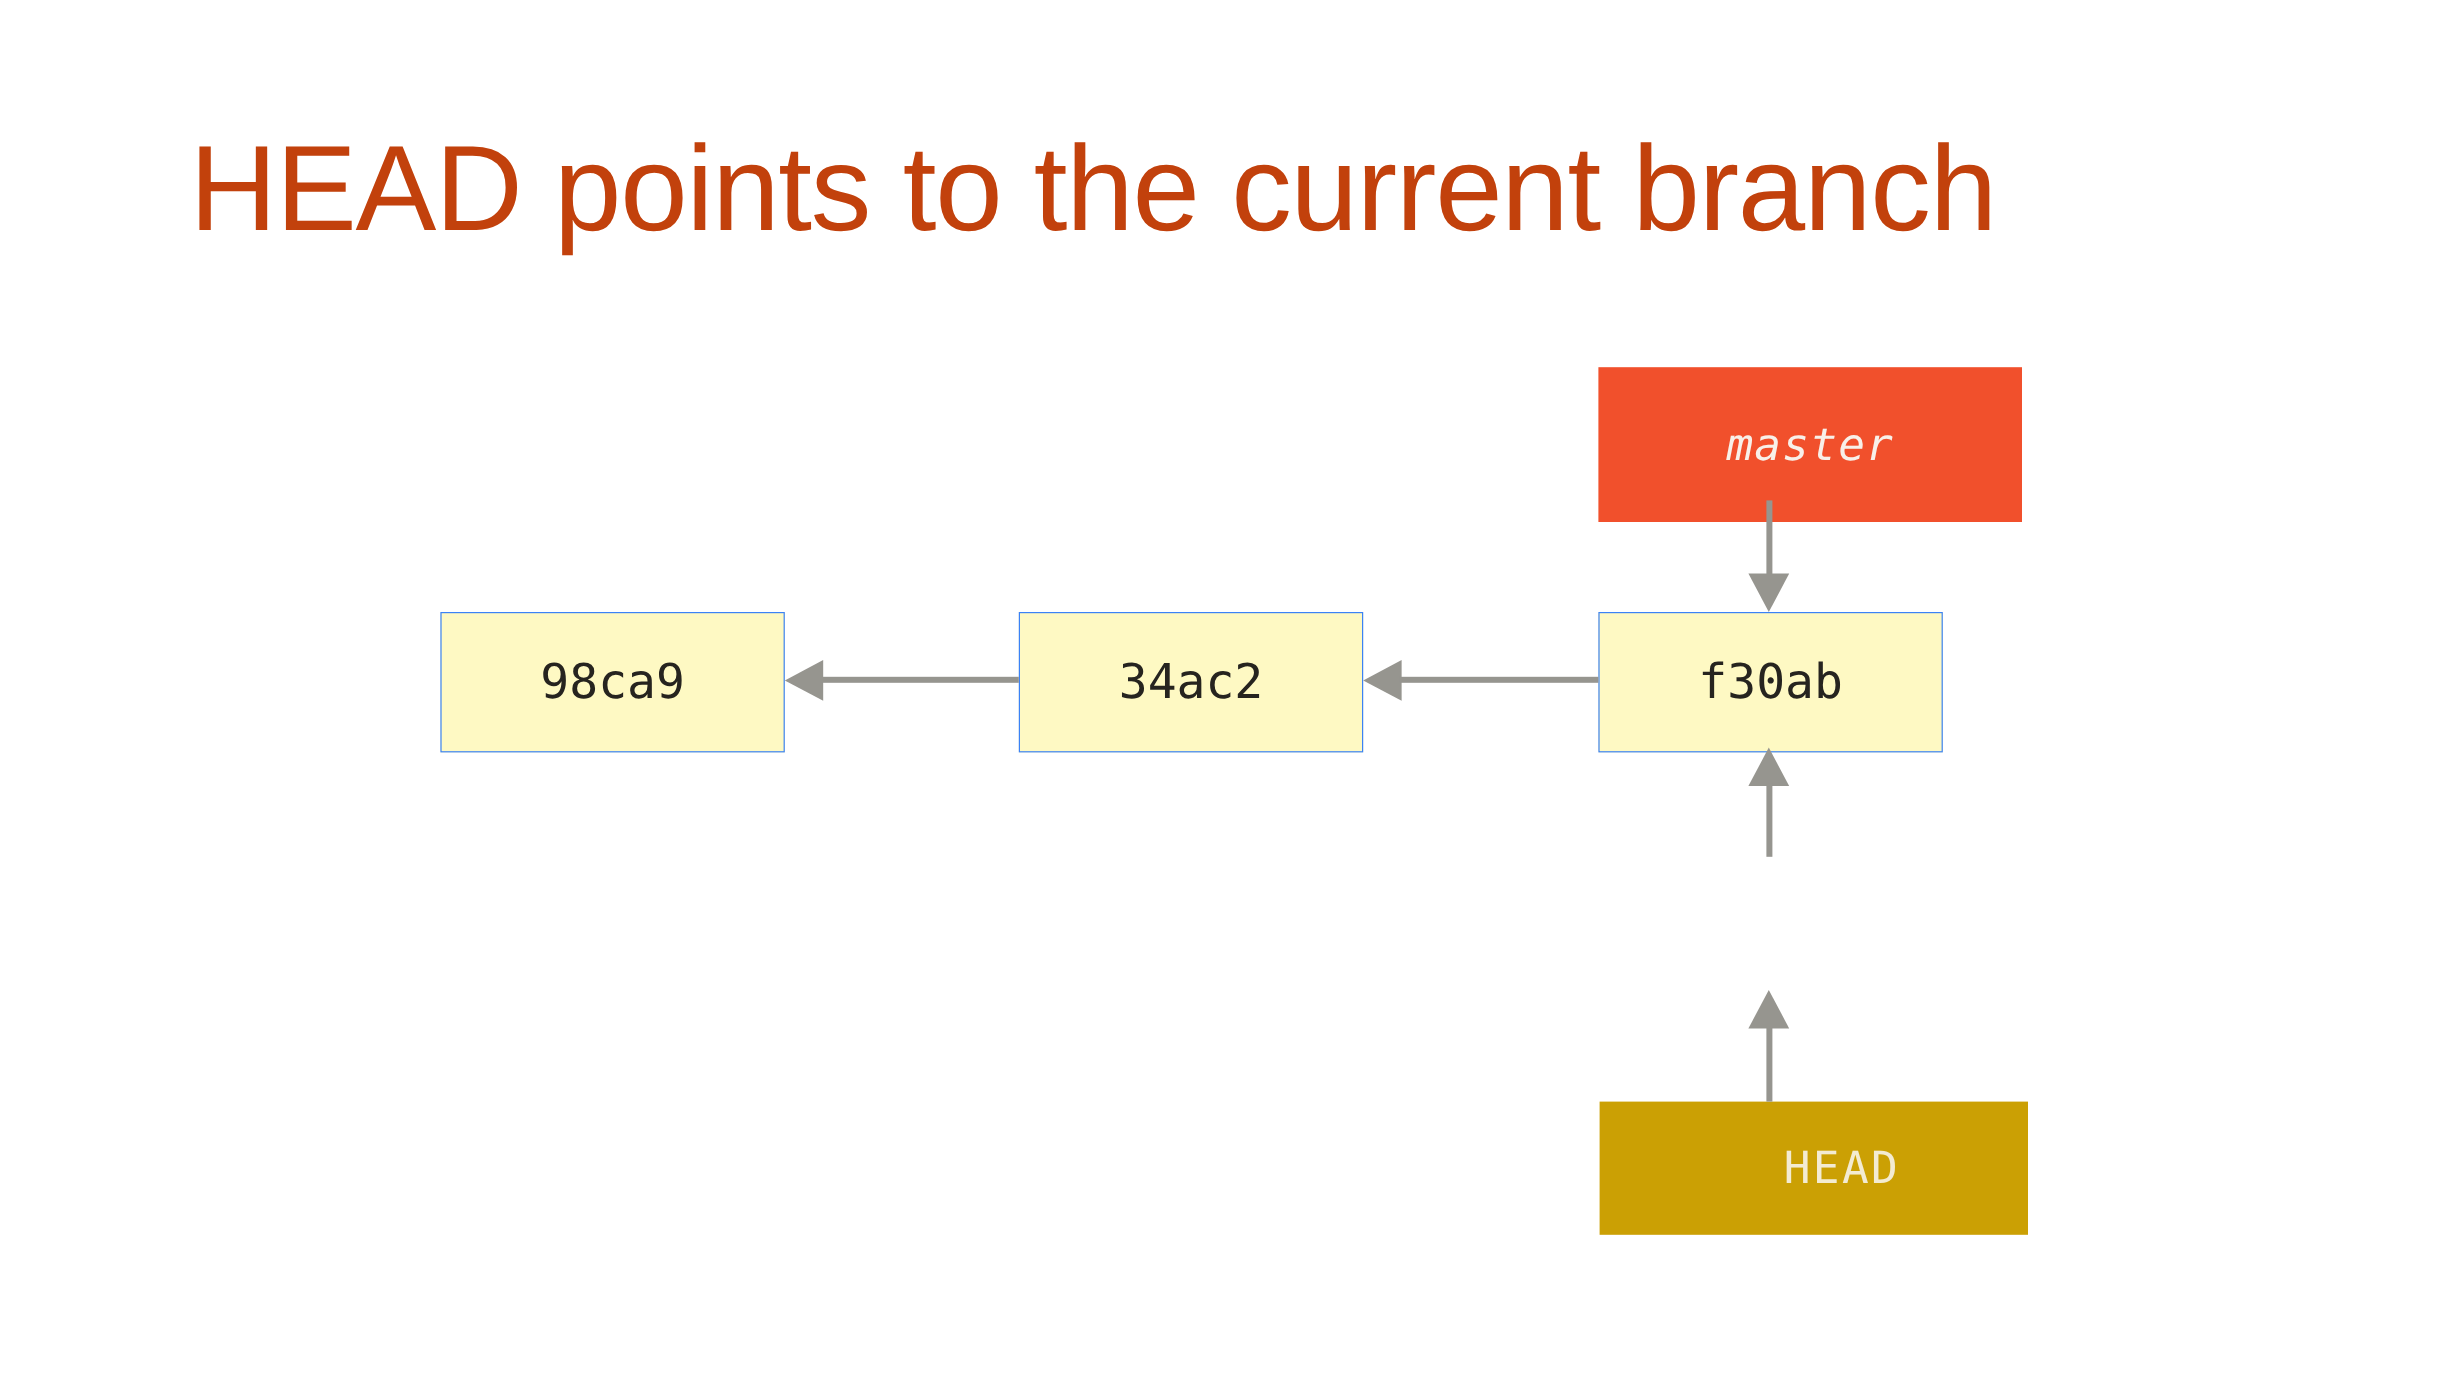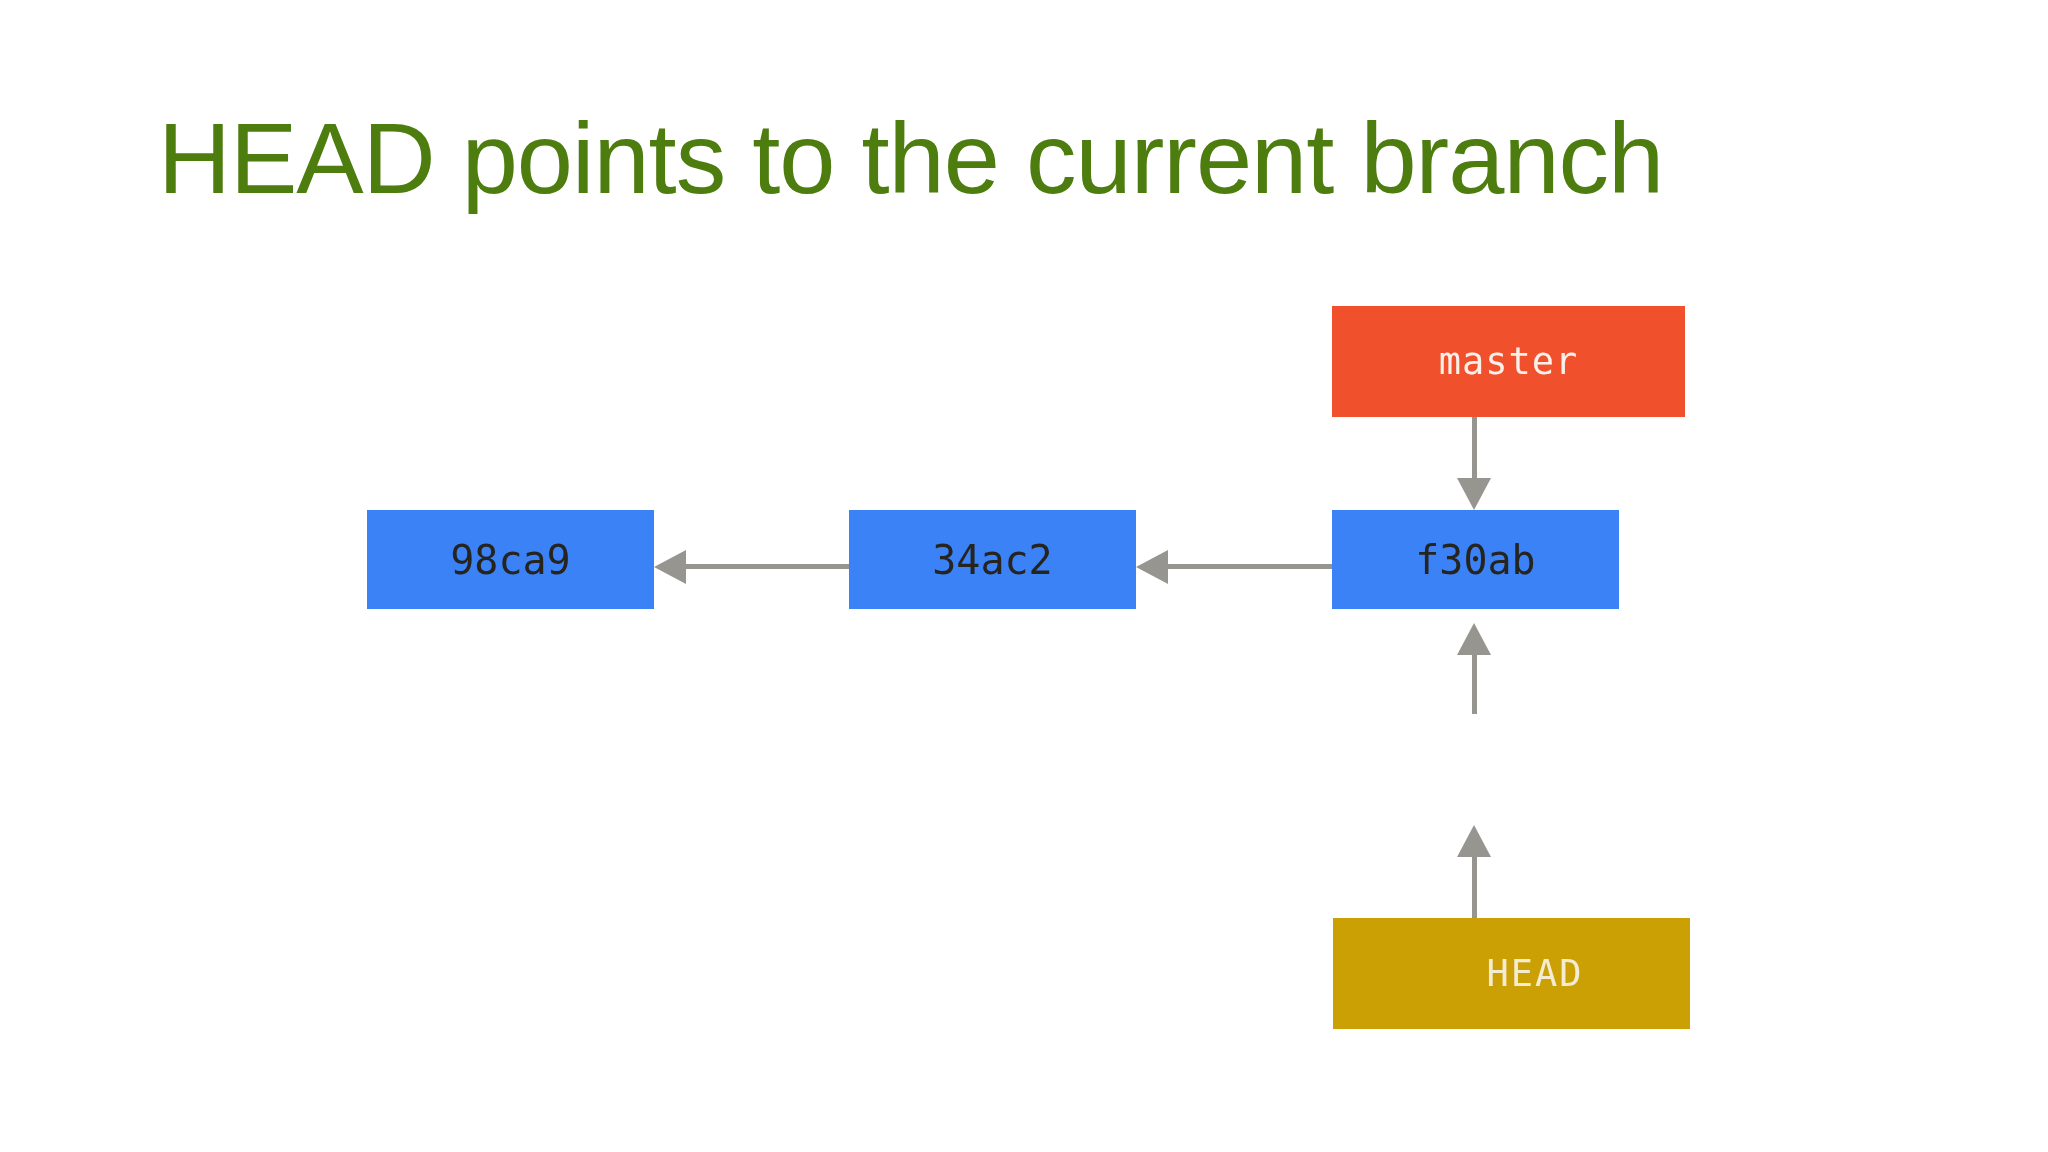--- a/index.html
+++ b/index.html
@@ -16,47 +16,48 @@
     font-family: "Liberation Sans", "DejaVu Sans", sans-serif;
   }
   .slide-title {
     position: absolute;
     left: 158px;
     top: 98px;
     font-size: 101px;
     line-height: 1.2;
     letter-spacing: -1px;
     font-weight: 400;
-    color: #4d7c0f;
+    color: #c2410c;
     white-space: nowrap;
   }
   .node {
     position: absolute;
     display: flex;
     align-items: center;
     justify-content: center;
     box-sizing: border-box;
     font-family: "DejaVu Sans Mono", "Liberation Mono", monospace;
     white-space: nowrap;
   }
   .commit {
     width: 287px;
-    height: 99px;
-    background: #3b82f6;
+    height: 117px;
+    background: #fef9c3;
     border: 1px solid #3b82f6;
     color: #26241f;
     font-size: 40px;
   }
   .branch {
     width: 353px;
-    height: 111px;
+    height: 129px;
     background: #f1502c;
     color: #f8f0e9;
     font-size: 37px;
     letter-spacing: 1px;
+    font-style: italic;
   }
   .headbox {
     width: 357px;
     height: 111px;
     background: #cba004;
     color: #f3ebd2;
     font-size: 37px;
     letter-spacing: 2px;
   }
   #commit-98ca9 { left: 367px;  top: 510px; }

